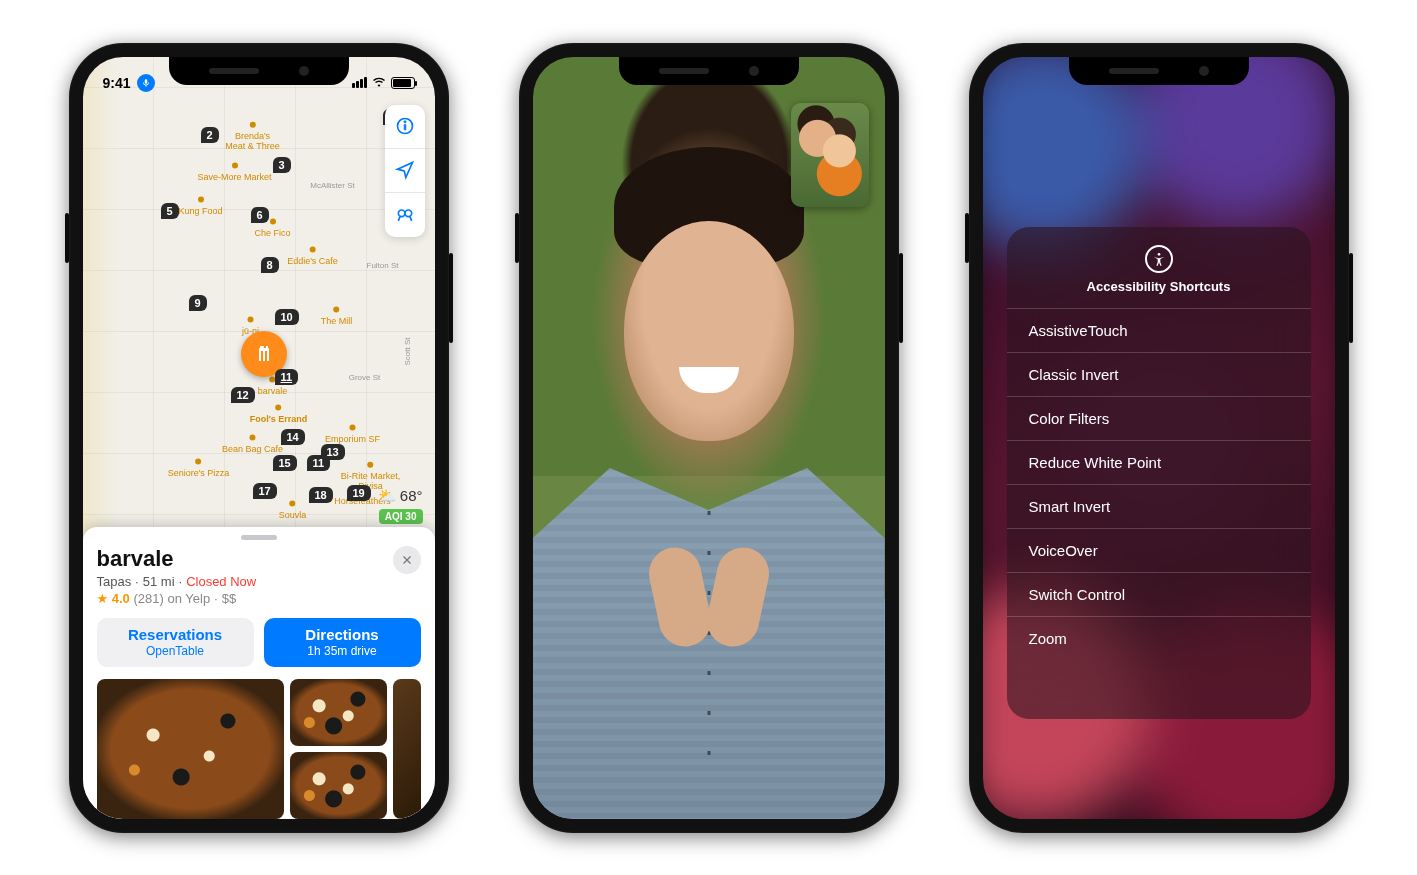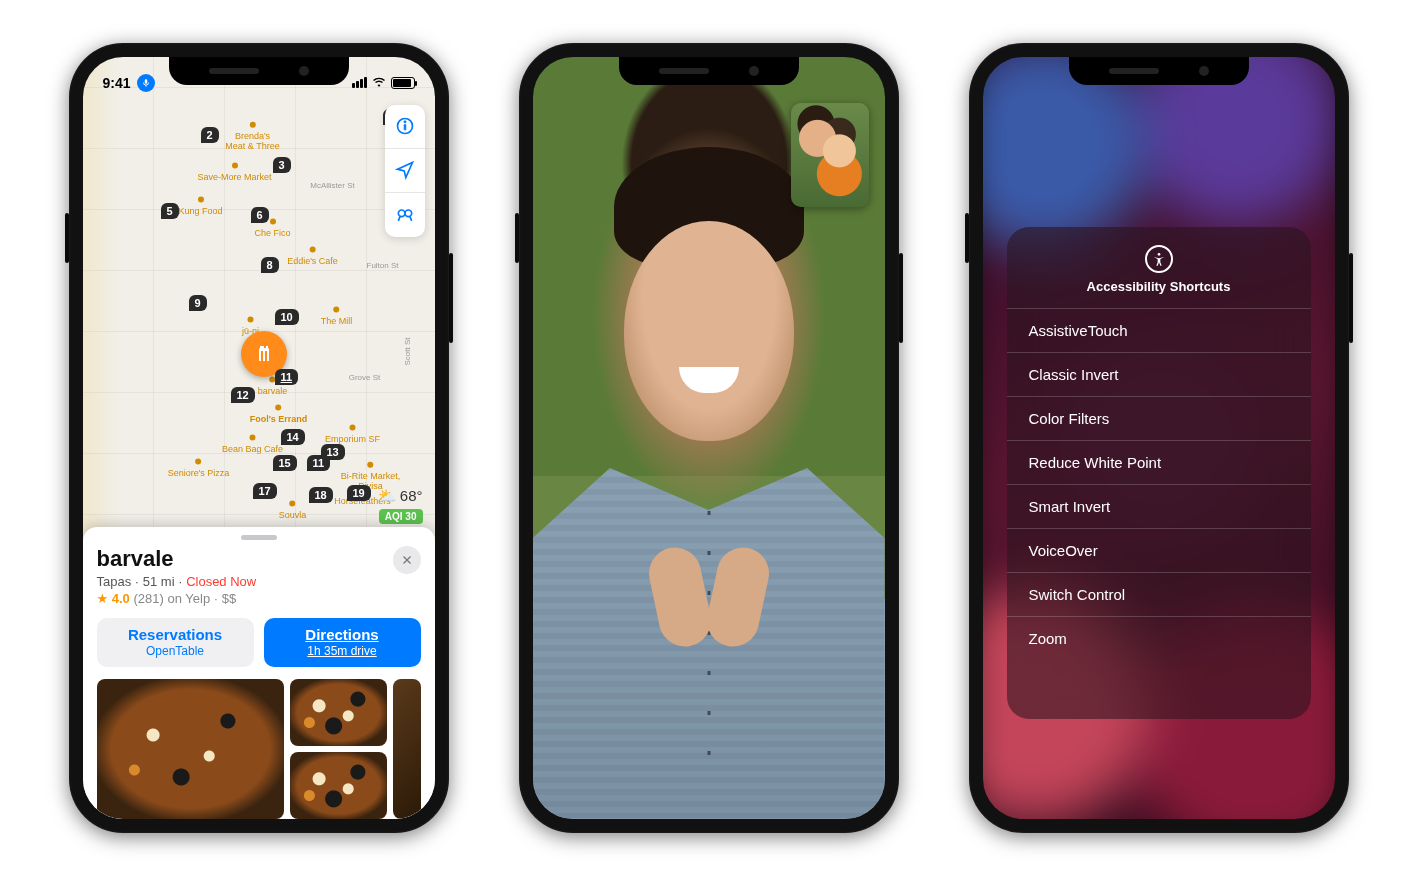--- a/index.html
+++ b/index.html
@@ -119,21 +119,21 @@
   .close-btn svg{width:12px;height:12px;stroke:#777;stroke-width:2.5;fill:none;}
   .pc-sub{font-size:13px; color:#555; margin-top:2px;}
   .closed{color:#ff3b30;}
   .pc-rating{font-size:13px; color:#888; margin-top:2px;}
   .star{color:#ff9500;}
   .rating-num{color:#ff9500; font-weight:600;}
   .pc-actions{display:flex; gap:10px; margin-top:12px;}
   .action-btn{flex:1; border-radius:10px; padding:8px 4px; text-align:center; font-size:15px; font-weight:600; display:flex; flex-direction:column; line-height:1.2; position:relative;}
   .action-btn .sub{font-size:12px; font-weight:400;}
   .reserve{background:#f0f0f2; color:#007aff;}
-  .directions{background:#007aff; color:#fff;text-decoration:underline;}
+  .directions{background:#007aff; color:#fff;}
   .photo-row{display:flex; gap:6px; margin-top:12px; }
   .photo{background:linear-gradient(135deg,#5a3a1a,#2b1a08); border-radius:8px; position:relative; overflow:hidden;}
   .photo.big{flex:0 0 58%; height:140px;}
   .photo-col{flex:1; display:flex; flex-direction:column; gap:6px;}
   .photo.small{height:67px;}
   .paella{
     background:
       radial-gradient(circle at 30% 40%, #f5e6c4 0 6px, transparent 7px),
       radial-gradient(circle at 60% 55%, #f5e6c4 0 5px, transparent 6px),
       radial-gradient(circle at 45% 70%, #1a1a1a 0 8px, transparent 9px),

